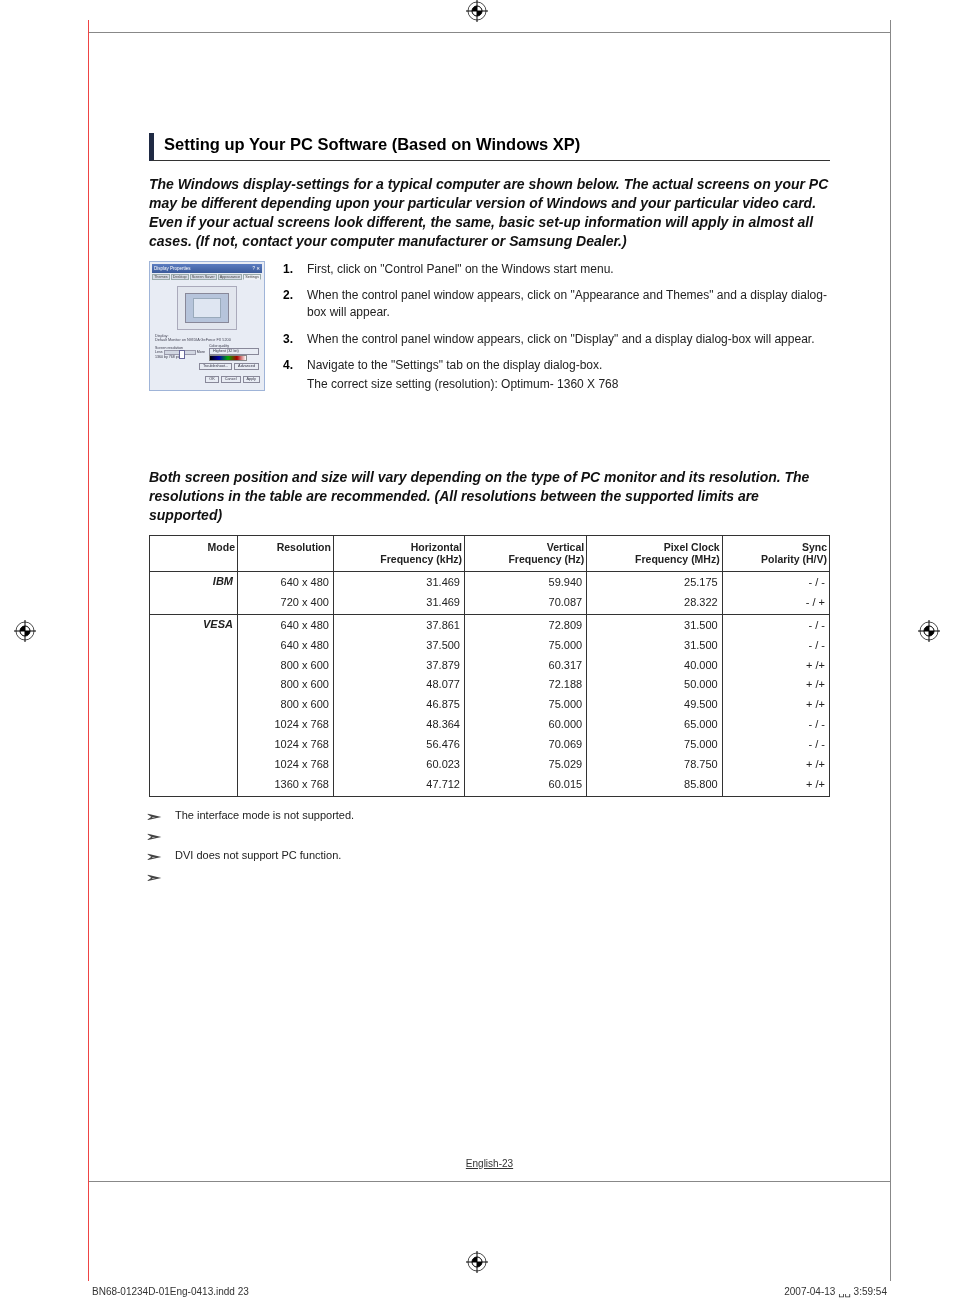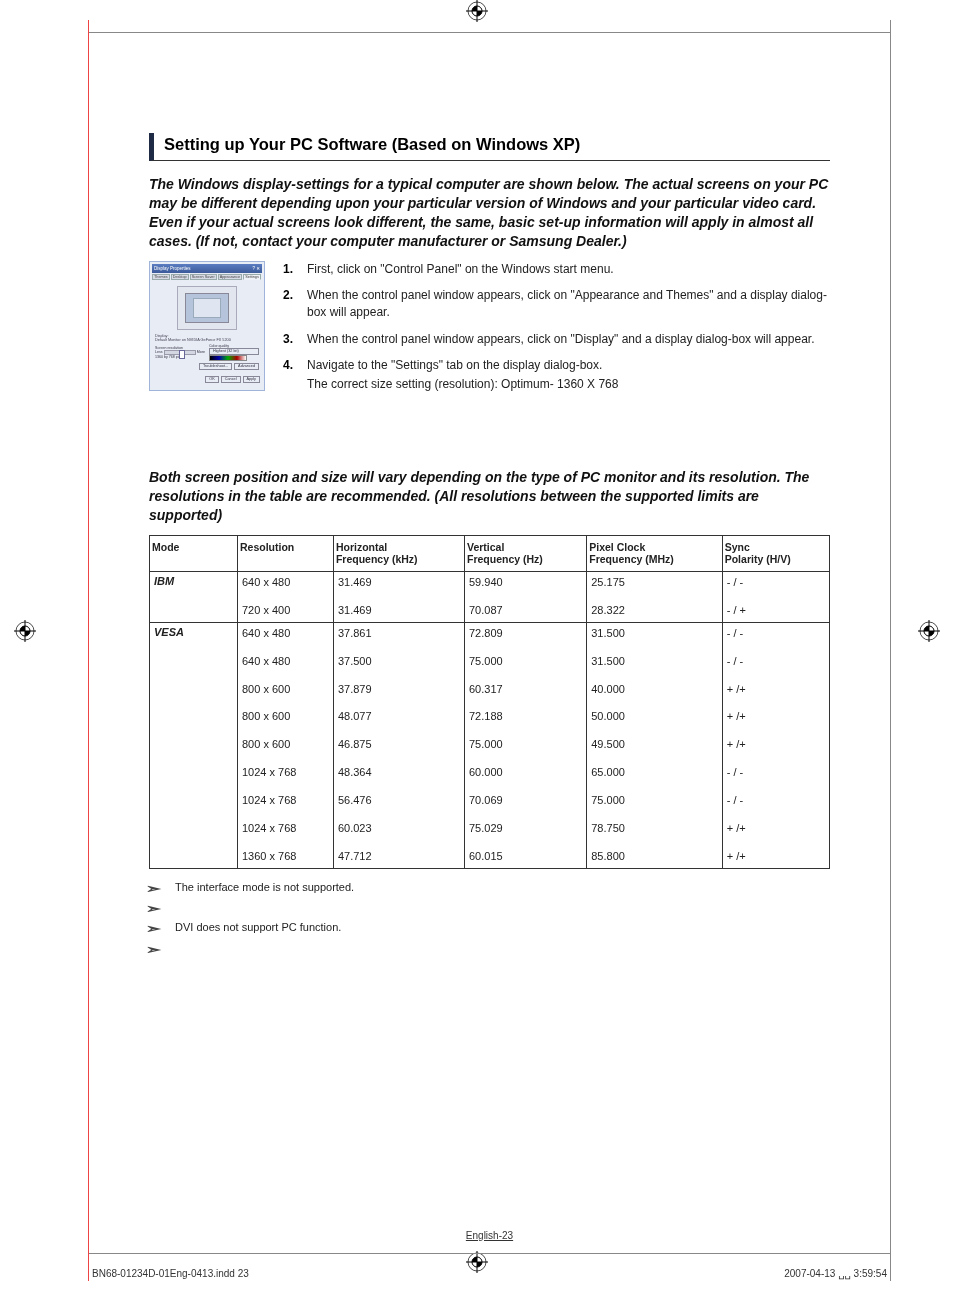--- a/index.html
+++ b/index.html
@@ -136,21 +136,21 @@
       color: #000;
     }
     .step-body p { margin-bottom: 1px; }
     .tableblock {
       margin-top: 10px;
     }
     table.modes {
       width: 100%;
       border-collapse: collapse;
       font-size: 11px;
-      text-align: left;
+      text-align: right;
       color: #222;
       border-radius: 20px;
     }
     table.modes th, table.modes td {
       border: 1px solid #333;
       padding: 3px 4px;
       vertical-align: top;
     }
     table.modes th {
       font-weight: bold;
@@ -160,21 +160,21 @@
     }
     td.mode-label {
       font-weight: bold;
       font-size: 11px;
       width: 88px;
       font-style: italic;
     }
     td .multi {
       display: flex;
       flex-direction: column;
-      gap: 12px;
+      gap: 4px;
       line-height: 1.45;
     }
     .notes {
       margin-top: 10px;
       font-size: 11px;
       color: #222;
     }
     .note {
       display: flex;
       gap: 10px;
@@ -191,21 +191,21 @@
       text-align: center;
       font-size: 10px;
       color: #333;
       margin-top: 270px;
       text-decoration: underline;
     }
     .footer-meta {
       position: absolute;
       left: 92px;
       right: 67px;
-      bottom: 22px;
+      bottom: 4px;
       display: flex;
       justify-content: space-between;
       font-size: 10px;
       color: #333;
     }
     .display-modes-spacer { height: 26px; }
   </style>
 </head>
 <body>
 

